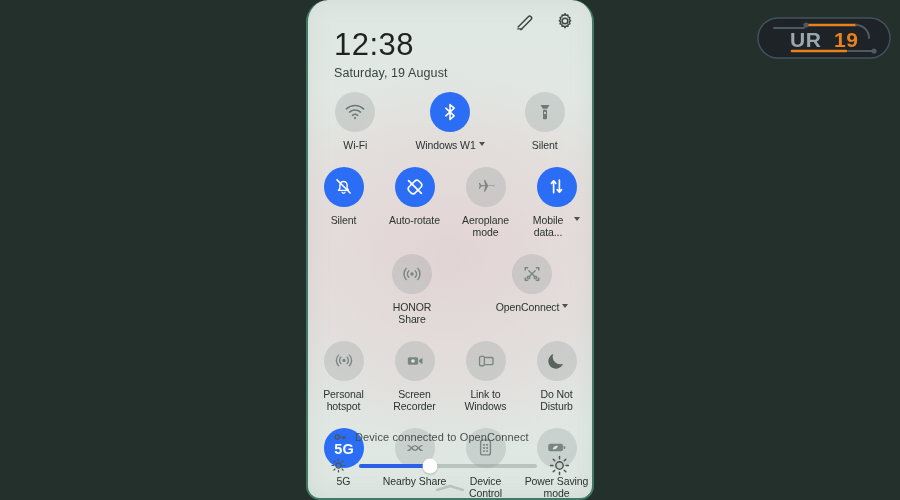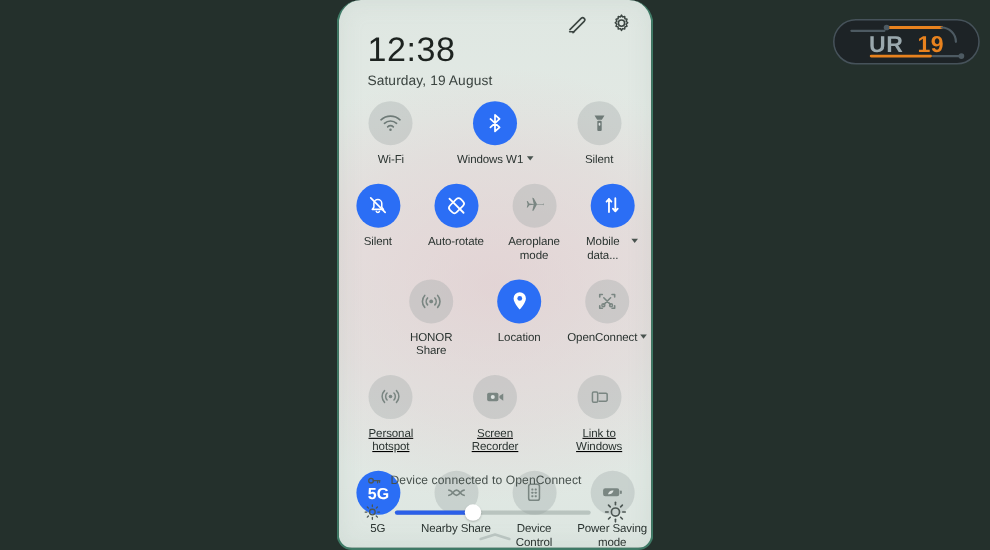--- a/index.html
+++ b/index.html
@@ -92,21 +92,21 @@
     border-right: 3.5px solid transparent;
     border-top: 4px solid #49534f;
     flex: none;
     cursor: pointer;
   }
   .caret.edge { margin-left: 8px; }
 
   .row1 { margin-bottom: 11px; }
   .row2 { margin-bottom: 11px; }
   .row3 { margin-bottom: 11px; padding-left: 44px; }
-  .row4 { margin-bottom: 11px; text-decoration: underline; }
+  .row4 { margin-bottom: 11px; }
 
   
   .vpn-row {
     position: absolute; left: 25px; bottom: 54px;
     display: flex; align-items: center; gap: 8px;
   }
   .vpn-text { font-size: 11px; color: #46504c; letter-spacing: 0.1px; }
 
   .bright-row {
     position: absolute; left: 22px; right: 22px; bottom: 22px;
@@ -280,31 +280,20 @@
               <path d="M15.6 8.6 a5 5 0 0 1 0 6.8" stroke="#7a8682" stroke-width="1.6" stroke-linecap="round"></path>
               <path d="M5.6 6.1 a8.7 8.7 0 0 0 0 11.8" stroke="#7a8682" stroke-width="1.6" stroke-linecap="round"></path>
               <path d="M18.4 6.1 a8.7 8.7 0 0 1 0 11.8" stroke="#7a8682" stroke-width="1.6" stroke-linecap="round"></path>
             </svg>
           </div>
           <div class="label-wrap">
             <div class="tile-label">HONOR<br>Share</div>
           </div>
         </div>
 
-        <div class="tile">
-          <div class="circle on">
-            <svg width="21" height="21" viewBox="0 0 24 24">
-              <path d="M12 3.1 a6.4 6.4 0 0 0-6.4 6.4 c0 4.6 6.4 11.4 6.4 11.4 s6.4-6.8 6.4-11.4 A6.4 6.4 0 0 0 12 3.1 z" fill="#ffffff"></path>
-              <circle cx="12" cy="9.5" r="2.5" fill="#2b6ef5"></circle>
-            </svg>
-          </div>
-          <div class="label-wrap">
-            <div class="tile-label">Location</div>
-          </div>
-        </div>
 
         <div class="tile">
           <div class="circle">
             <svg width="22" height="22" viewBox="0 0 24 24" fill="none">
               <path d="M4.6 7.6 V5.2 H7.2 M16.8 5.2 H19.4 V7.6 M19.4 16.4 V18.8 H16.8 M7.2 18.8 H4.6 V16.4" stroke="#7a8682" stroke-width="1.6" stroke-linecap="round" stroke-linejoin="round"></path>
               <path d="M8.6 8.4 L15.4 15.2 M15.4 8.4 L8.6 15.2" stroke="#7a8682" stroke-width="1.5" stroke-linecap="round"></path>
               <circle cx="8.2" cy="15.8" r="1.5" stroke="#7a8682" stroke-width="1.4"></circle>
               <circle cx="15.8" cy="15.8" r="1.5" stroke="#7a8682" stroke-width="1.4"></circle>
             </svg>
           </div>
@@ -350,20 +339,30 @@
             <svg width="22" height="22" viewBox="0 0 24 24" fill="none">
               <rect x="5" y="7" width="5.2" height="10.2" rx="1.3" stroke="#7a8682" stroke-width="1.5"></rect>
               <path d="M11.6 8.2 H18.4 a1.2 1.2 0 0 1 1.2 1.2 v5.4 a1.2 1.2 0 0 1 -1.2 1.2 H11.6" stroke="#7a8682" stroke-width="1.5" stroke-linecap="round"></path>
             </svg>
           </div>
           <div class="label-wrap">
             <div class="tile-label">Link to<br>Windows</div>
           </div>
         </div>
 
+        <div class="tile">
+          <div class="circle">
+            <svg width="21" height="21" viewBox="0 0 24 24">
+              <path d="M19.4 15.6 A8.4 8.4 0 0 1 8.4 4.6 A8.6 8.6 0 1 0 19.4 15.6 z" fill="#59625f"></path>
+            </svg>
+          </div>
+          <div class="label-wrap">
+            <div class="tile-label">Do Not<br>Disturb</div>
+          </div>
+        </div>
       </div>
 
       <div class="row row5">
         <div class="tile">
           <div class="circle on">
             <svg width="40" height="40" viewBox="0 0 40 40">
               <text x="20" y="25.5" text-anchor="middle" font-family="Liberation Sans, sans-serif" font-size="14.5" font-weight="bold" fill="#ffffff">5G</text>
             </svg>
           </div>
           <div class="label-wrap">

